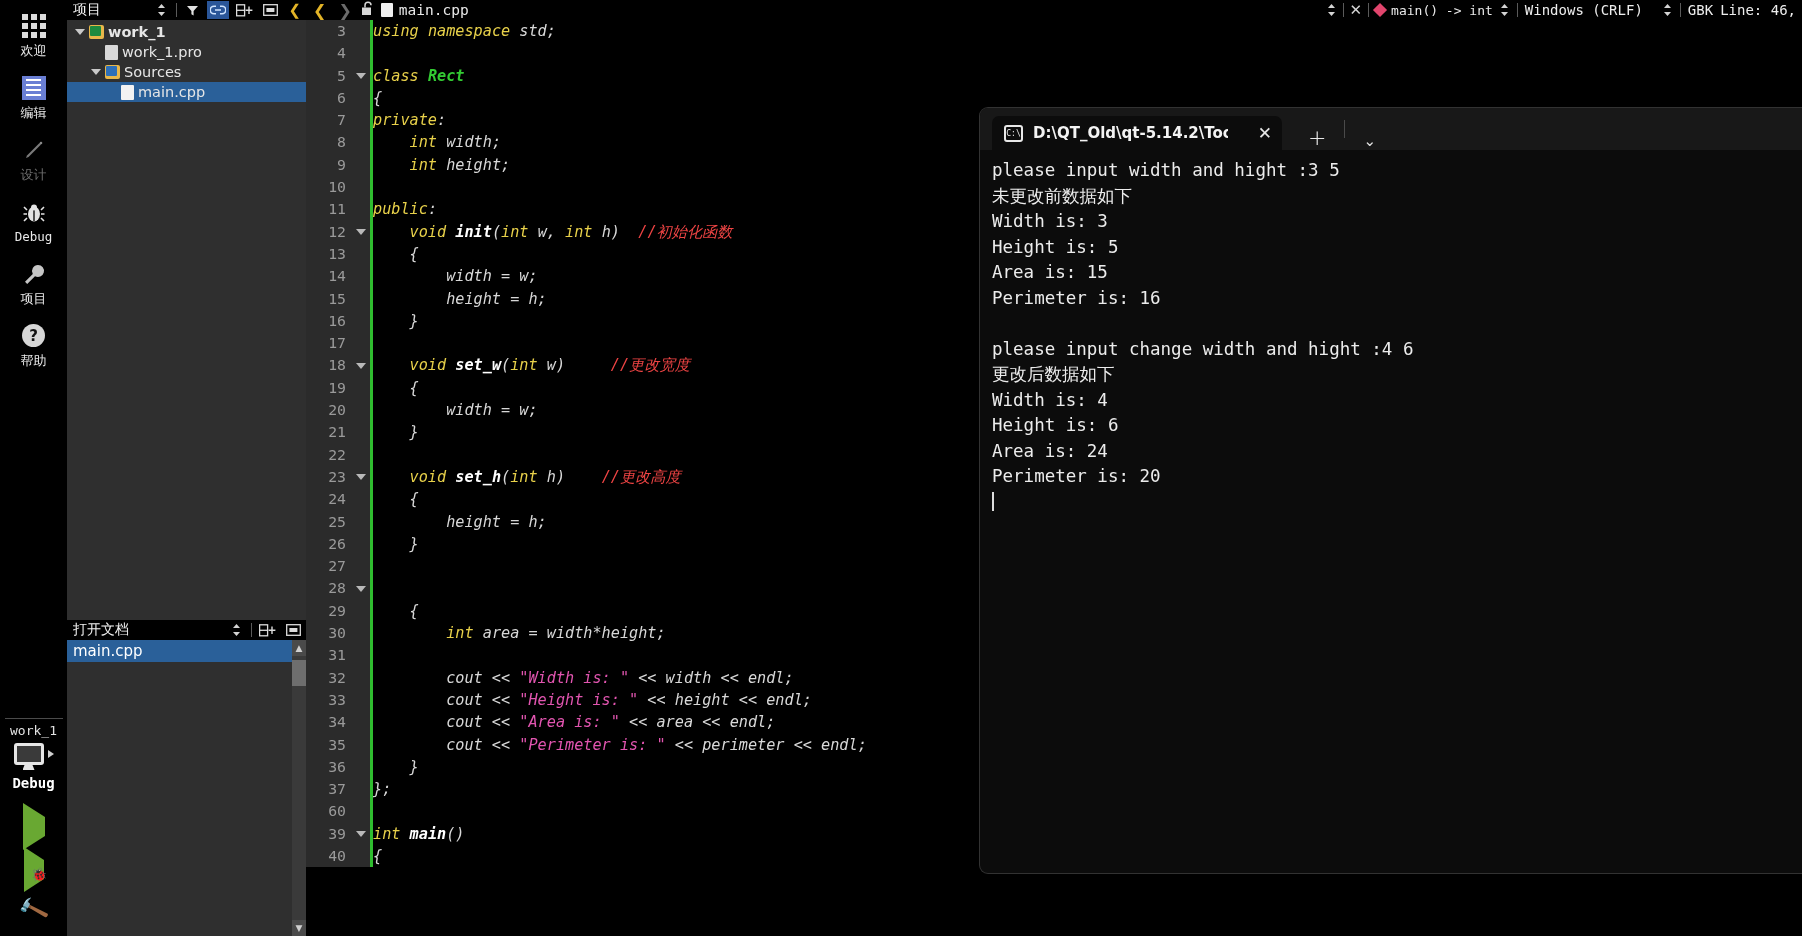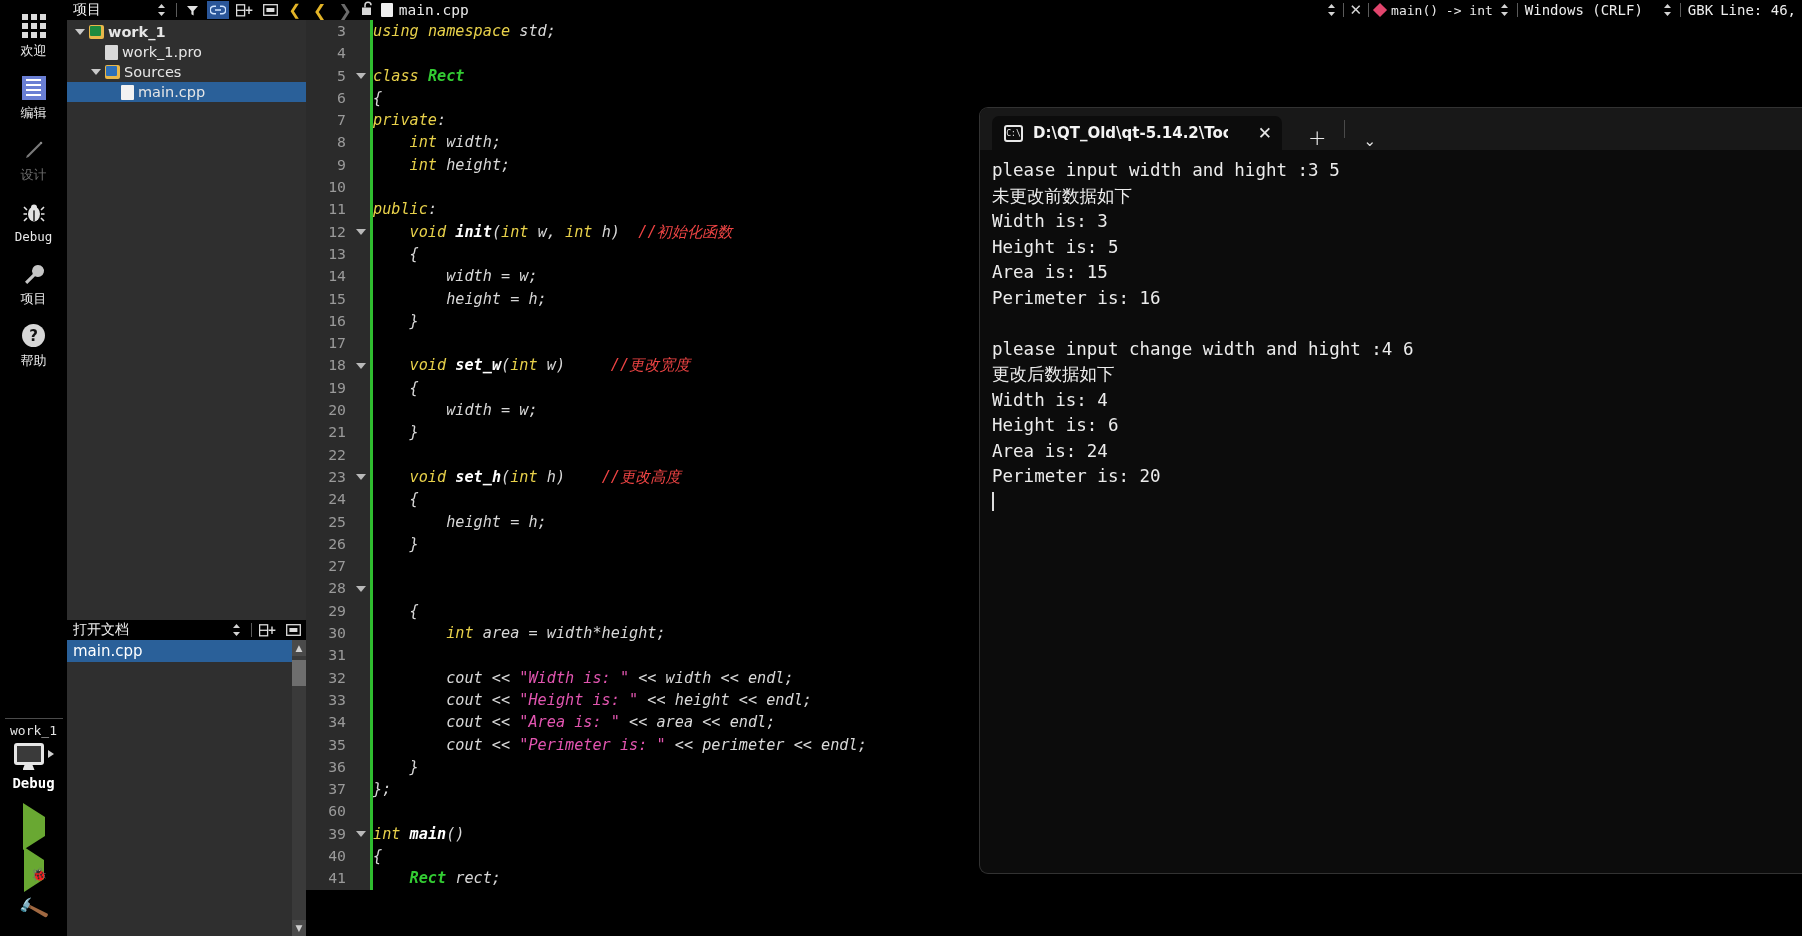--- a/index.html
+++ b/index.html
@@ -416,21 +416,20 @@
         <div class="crow"><span class="gutter">31</span><span class="foldcol"></span><span class="greenbar"></span></div>
         <div class="crow"><span class="gutter">32</span><span class="foldcol"></span><span class="greenbar"></span><span class="ctext"><span class="id">        cout &lt;&lt; </span><span class="str">"Width is: "</span><span class="id"> &lt;&lt; width &lt;&lt; endl;</span></span></div>
         <div class="crow"><span class="gutter">33</span><span class="foldcol"></span><span class="greenbar"></span><span class="ctext"><span class="id">        cout &lt;&lt; </span><span class="str">"Height is: "</span><span class="id"> &lt;&lt; height &lt;&lt; endl;</span></span></div>
         <div class="crow"><span class="gutter">34</span><span class="foldcol"></span><span class="greenbar"></span><span class="ctext"><span class="id">        cout &lt;&lt; </span><span class="str">"Area is: "</span><span class="id"> &lt;&lt; area &lt;&lt; endl;</span></span></div>
         <div class="crow"><span class="gutter">35</span><span class="foldcol"></span><span class="greenbar"></span><span class="ctext"><span class="id">        cout &lt;&lt; </span><span class="str">"Perimeter is: "</span><span class="id"> &lt;&lt; perimeter &lt;&lt; endl;</span></span></div>
         <div class="crow"><span class="gutter">36</span><span class="foldcol"></span><span class="greenbar"></span><span class="ctext"><span class="op">    }</span></span></div>
         <div class="crow"><span class="gutter">37</span><span class="foldcol"></span><span class="greenbar"></span><span class="ctext"><span class="op">};</span></span></div>
         <div class="crow"><span class="gutter">60</span><span class="foldcol"></span><span class="greenbar"></span><span class="ctext"></span></div>
         <div class="crow"><span class="gutter">39</span><span class="foldcol"><span class="fold"></span></span><span class="greenbar"></span><span class="ctext"><span class="kw">int</span><span class="op"> </span><span class="fn">main</span><span class="op">()</span></span></div>
         <div class="crow"><span class="gutter">40</span><span class="foldcol"></span><span class="greenbar"></span><span class="ctext"><span class="op">{</span></span></div>
-        <div class="crow"><span class="gutter">41</span><span class="foldcol"></span><span class="greenbar"></span><span class="ctext"><span class="op">    </span><span class="typ">Rect</span><span class="id"> rect;</span></span></div>
       </div>
   </div>
 
   <div class="term">
     <div class="term-tabbar">
       <div class="tterm-tab">
         <span class="cmd-ic">C:\</span>
         <span class="tterm-title">D:\QT_Old\qt-5.14.2\Tools\Qt(</span>
         <span class="tterm-x">✕</span>
       </div>

